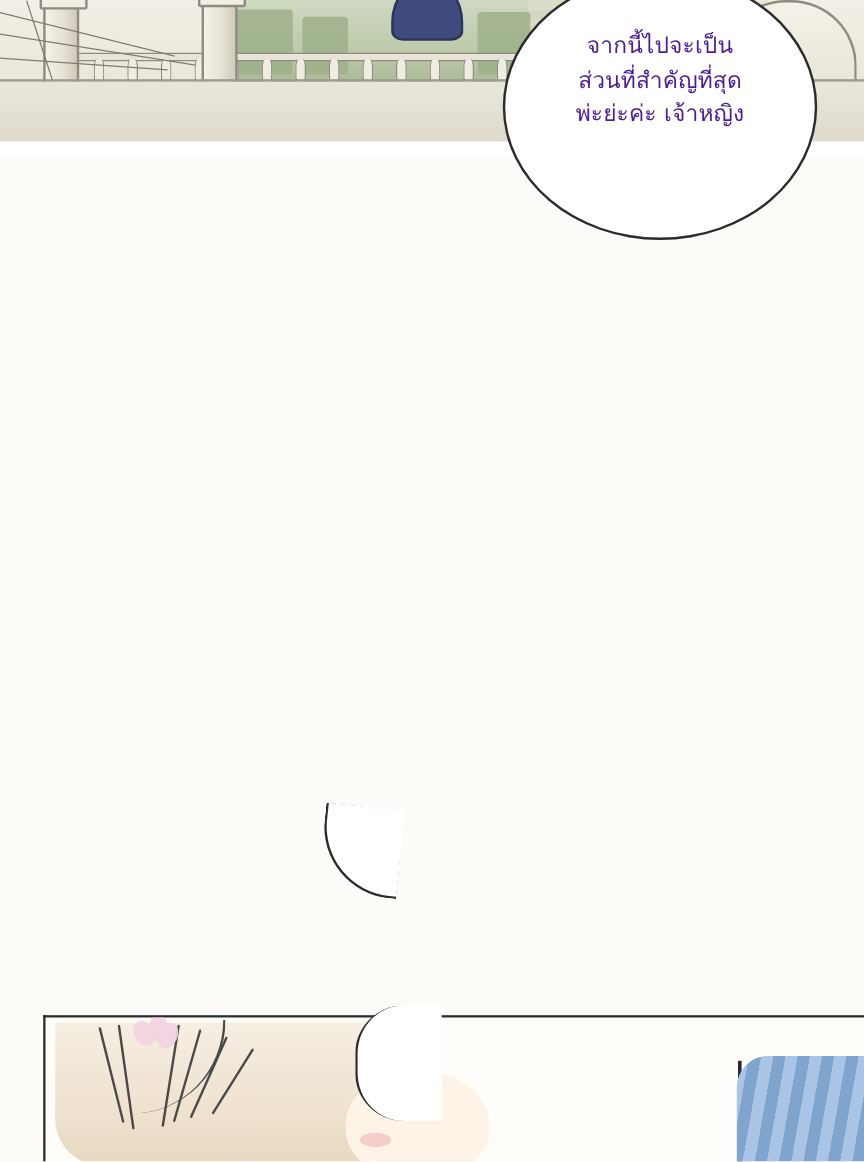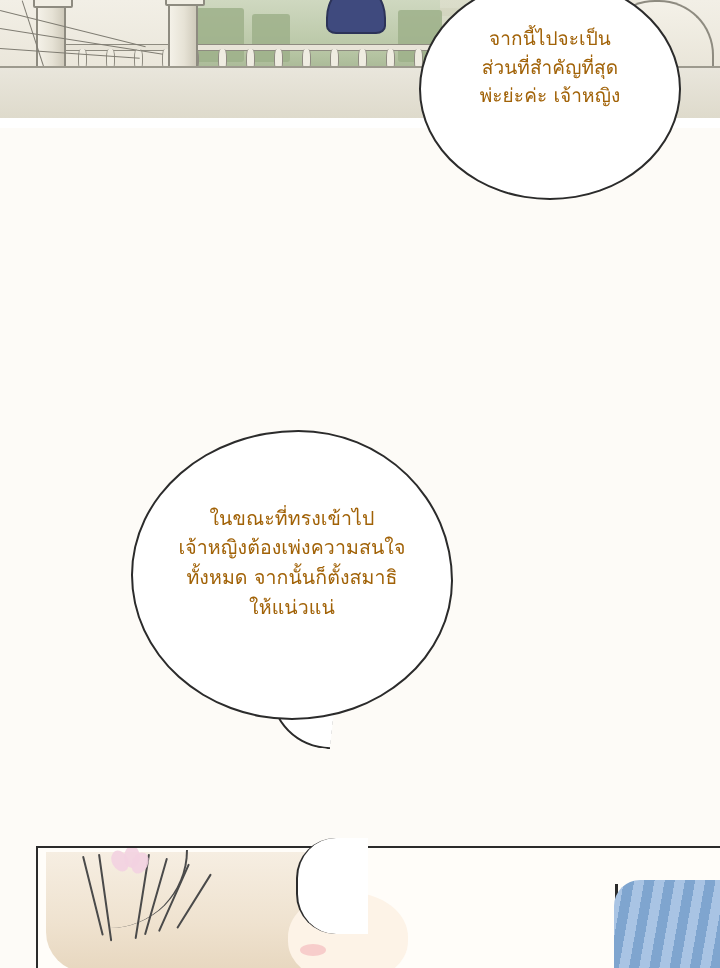--- a/index.html
+++ b/index.html
@@ -248,21 +248,21 @@
     background: #ffffff;
     border: 2.4px solid #2b2b2b;
     box-sizing: border-box;
     display: flex;
     align-items: center;
     justify-content: center;
     text-align: center;
   }
   .balloon .txt {
     white-space: pre-line;
-    color: #a16207;
+    color: #4c1d95;
     line-height: 1.52;
     letter-spacing: .1px;
   }
 
   
   #balloon-1 {
     left: 419px;
     top: -22px;
     width: 262px;
     height: 222px;
@@ -403,23 +403,17 @@
   </div>
 
   <div class="balloon" id="balloon-1">
     <div class="txt">จากนี้ไปจะเป็น
 ส่วนที่สำคัญที่สุด
 พ่ะย่ะค่ะ เจ้าหญิง</div>
   </div>
 
   <div class="tail2"></div>
 
-  <div class="balloon" id="balloon-2">
-    <div class="txt">ในขณะที่ทรงเข้าไป
-เจ้าหญิงต้องเพ่งความสนใจ
-ทั้งหมด จากนั้นก็ตั้งสมาธิ
-ให้แน่วแน่</div>
-  </div>
 
   <div class="connector"></div>
 
 
 </div>
 
 </body></html>

